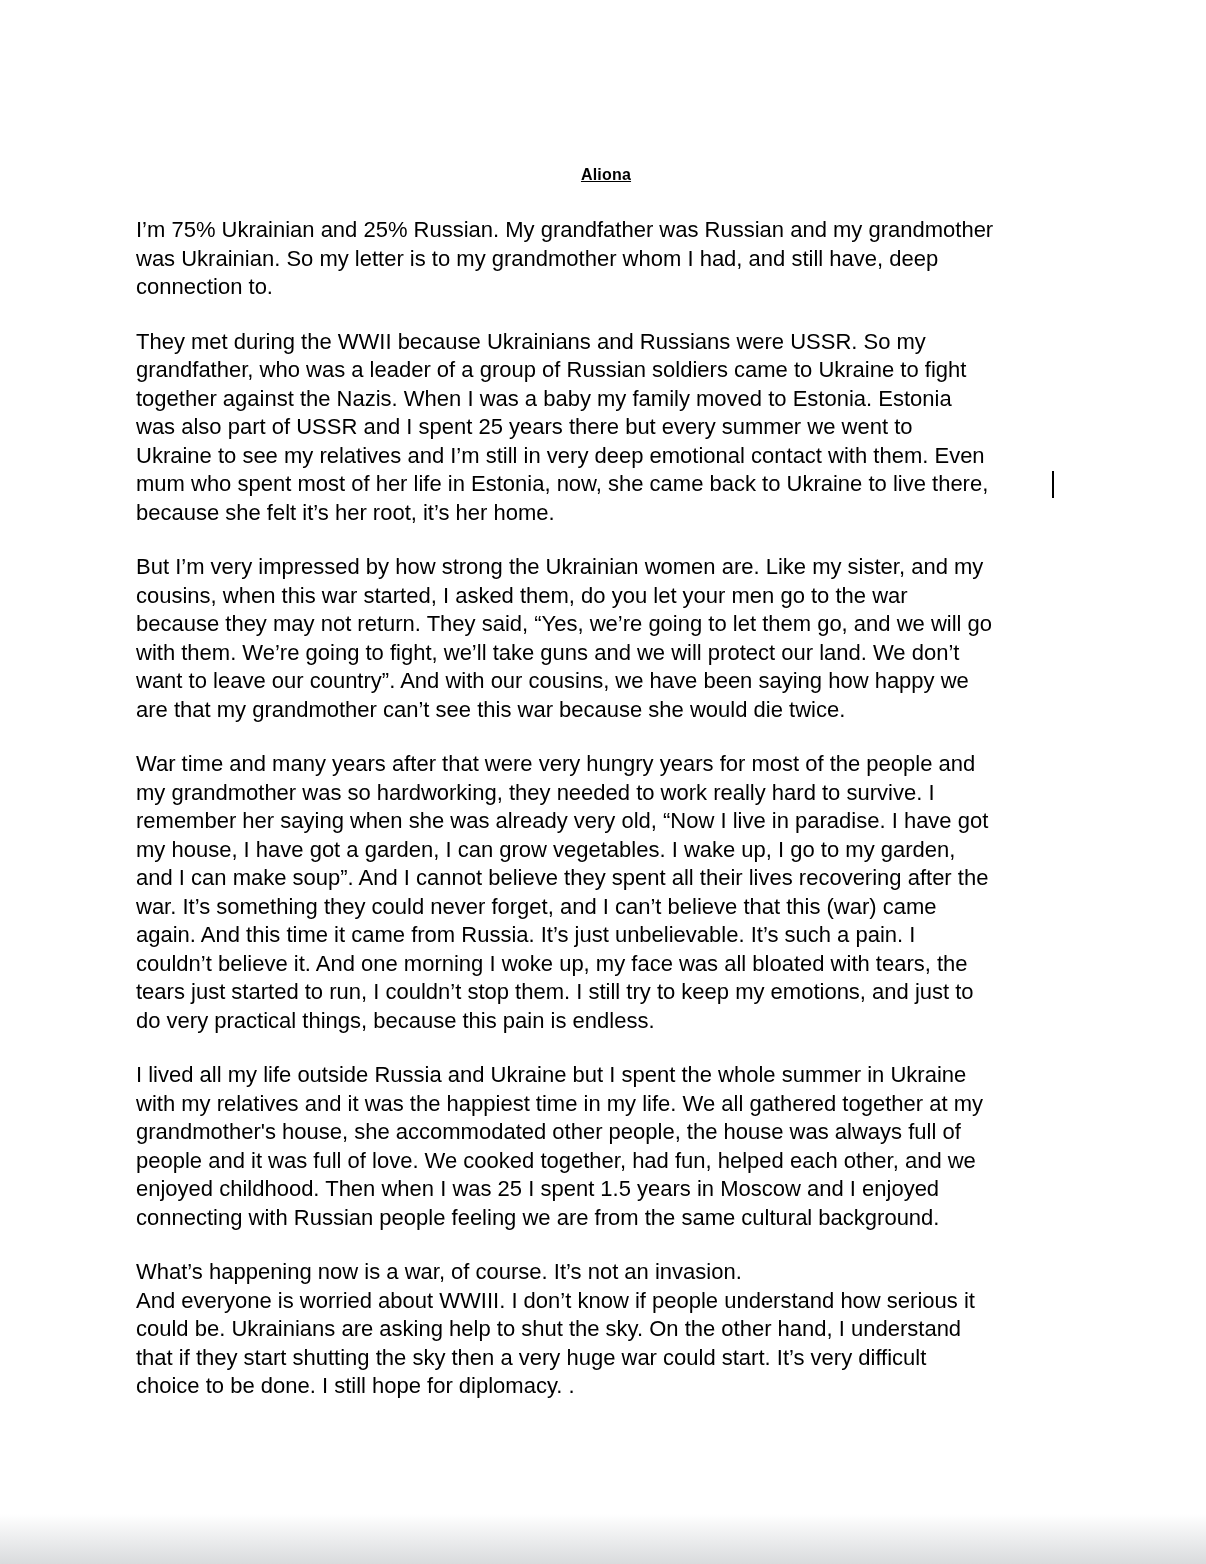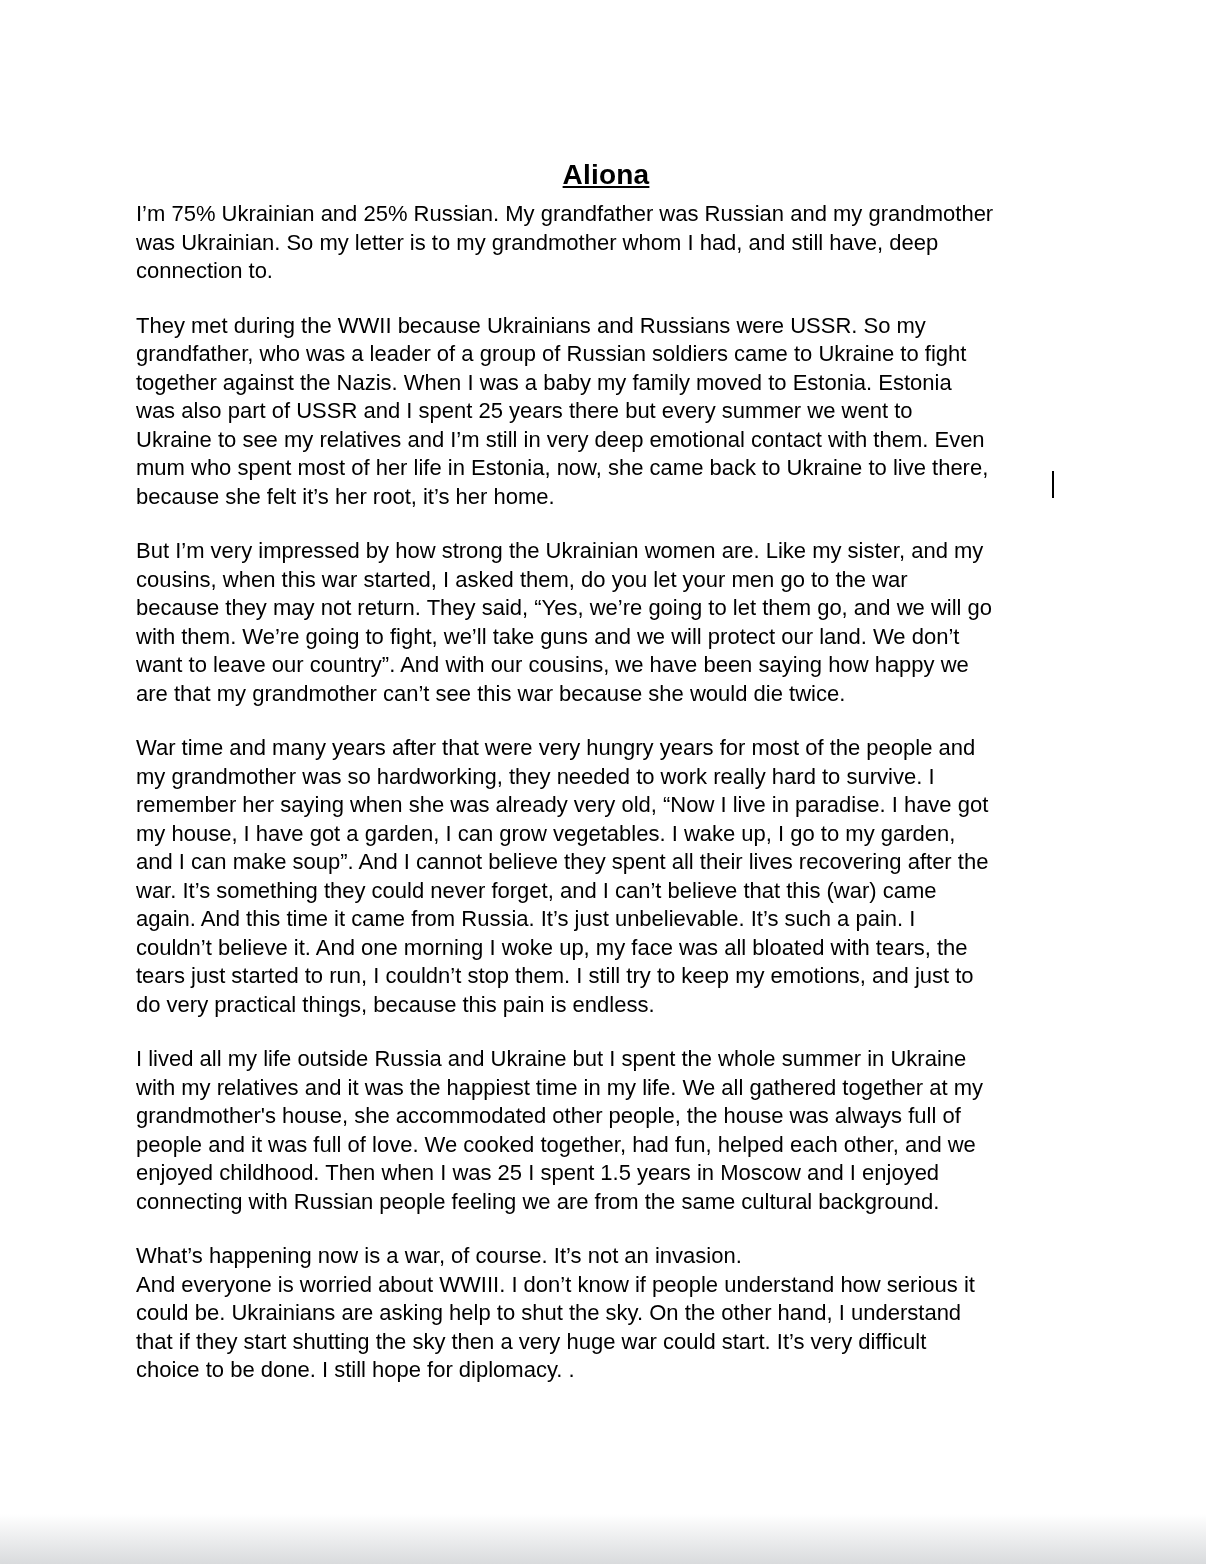--- a/index.html
+++ b/index.html
@@ -12,22 +12,22 @@
     font-family: "Liberation Sans", sans-serif;
     color: #000000;
   }
   .doc-page {
     position: absolute;
     left: 136px;
     top: 0;
     width: 940px;
   }
   .doc-title {
-    margin: 160px 0 10px 0;
-    font-size: 28px;
+    margin: 160px 0 26px 0;
+    font-size: 16px;
     line-height: 30px;
     font-weight: bold;
     text-decoration: underline;
     text-align: center;
     letter-spacing: 0.2px;
   }
   .doc-paragraph {
     font-size: 22px;
     line-height: 28.5px;
     white-space: pre;

